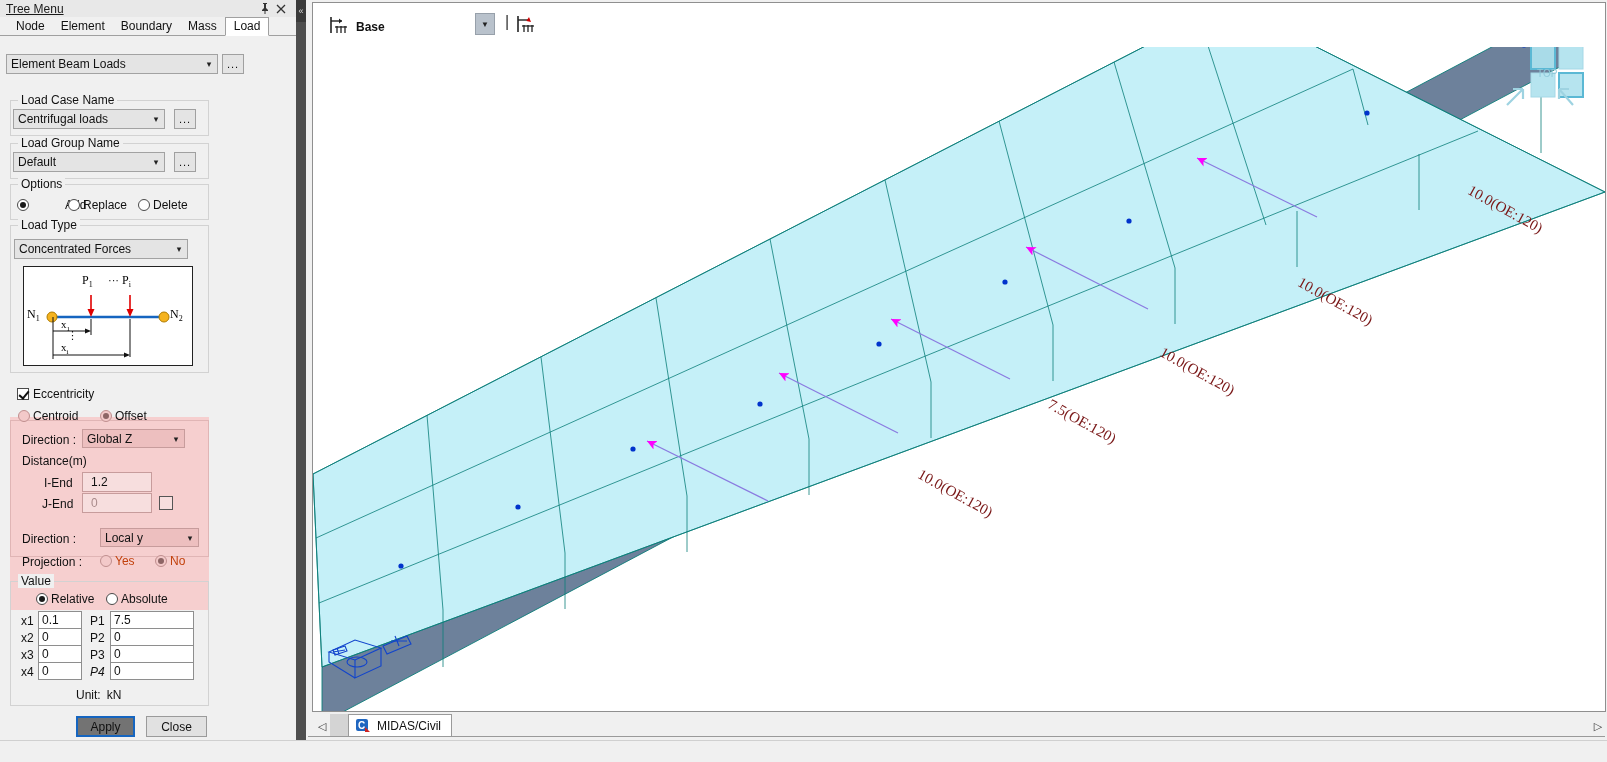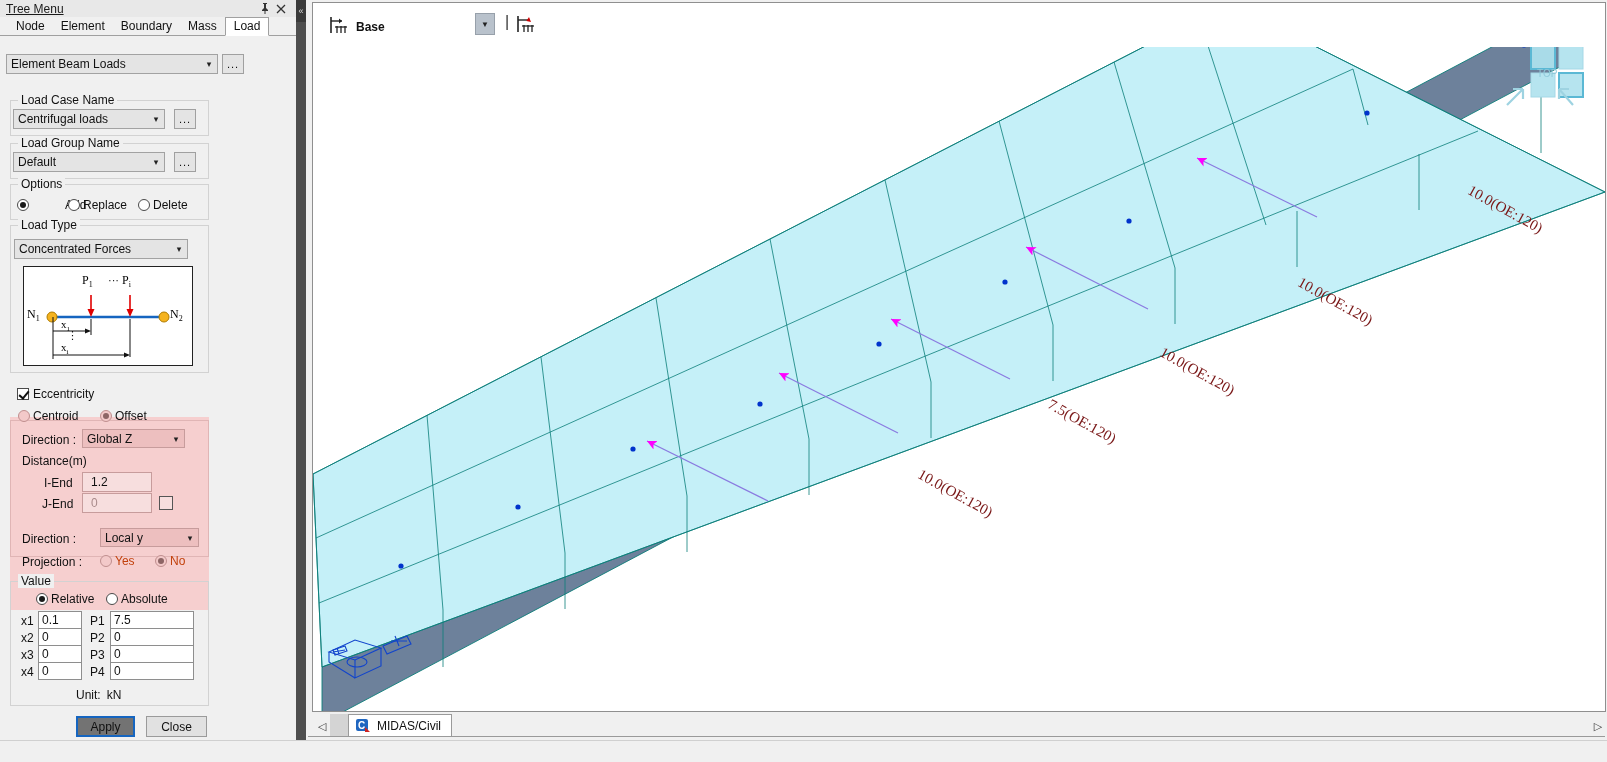--- a/index.html
+++ b/index.html
@@ -294,21 +294,21 @@
       <div class="lbl" style="position:absolute;left:90px;top:595px;">P2</div>
       <div class="tf" style="position:absolute;left:110px;top:592px;width:84px;">0</div>
 
       <div class="lbl" style="position:absolute;left:21px;top:612px;">x3</div>
       <div class="tf" style="position:absolute;left:38px;top:609px;width:44px;">0</div>
       <div class="lbl" style="position:absolute;left:90px;top:612px;">P3</div>
       <div class="tf" style="position:absolute;left:110px;top:609px;width:84px;">0</div>
 
       <div class="lbl" style="position:absolute;left:21px;top:629px;">x4</div>
       <div class="tf" style="position:absolute;left:38px;top:626px;width:44px;">0</div>
-      <div class="lbl" style="position:absolute;left:90px;top:629px;">P4</div>
+      <div class="lbl" style="position:absolute;left:90px;top:629px;font-style:italic;">P4</div>
       <div class="tf" style="position:absolute;left:110px;top:626px;width:84px;">0</div>
 
       <div style="position:absolute;left:76px;top:652px;display:flex;gap:6px;">
         <span class="lbl">Unit:</span>
         <span class="lbl">kN</span>
       </div>
 
       <div class="btn def" style="position:absolute;left:76px;top:680px;width:59px;">Apply</div>
       <div class="btn" style="position:absolute;left:146px;top:680px;width:61px;">Close</div>
 

